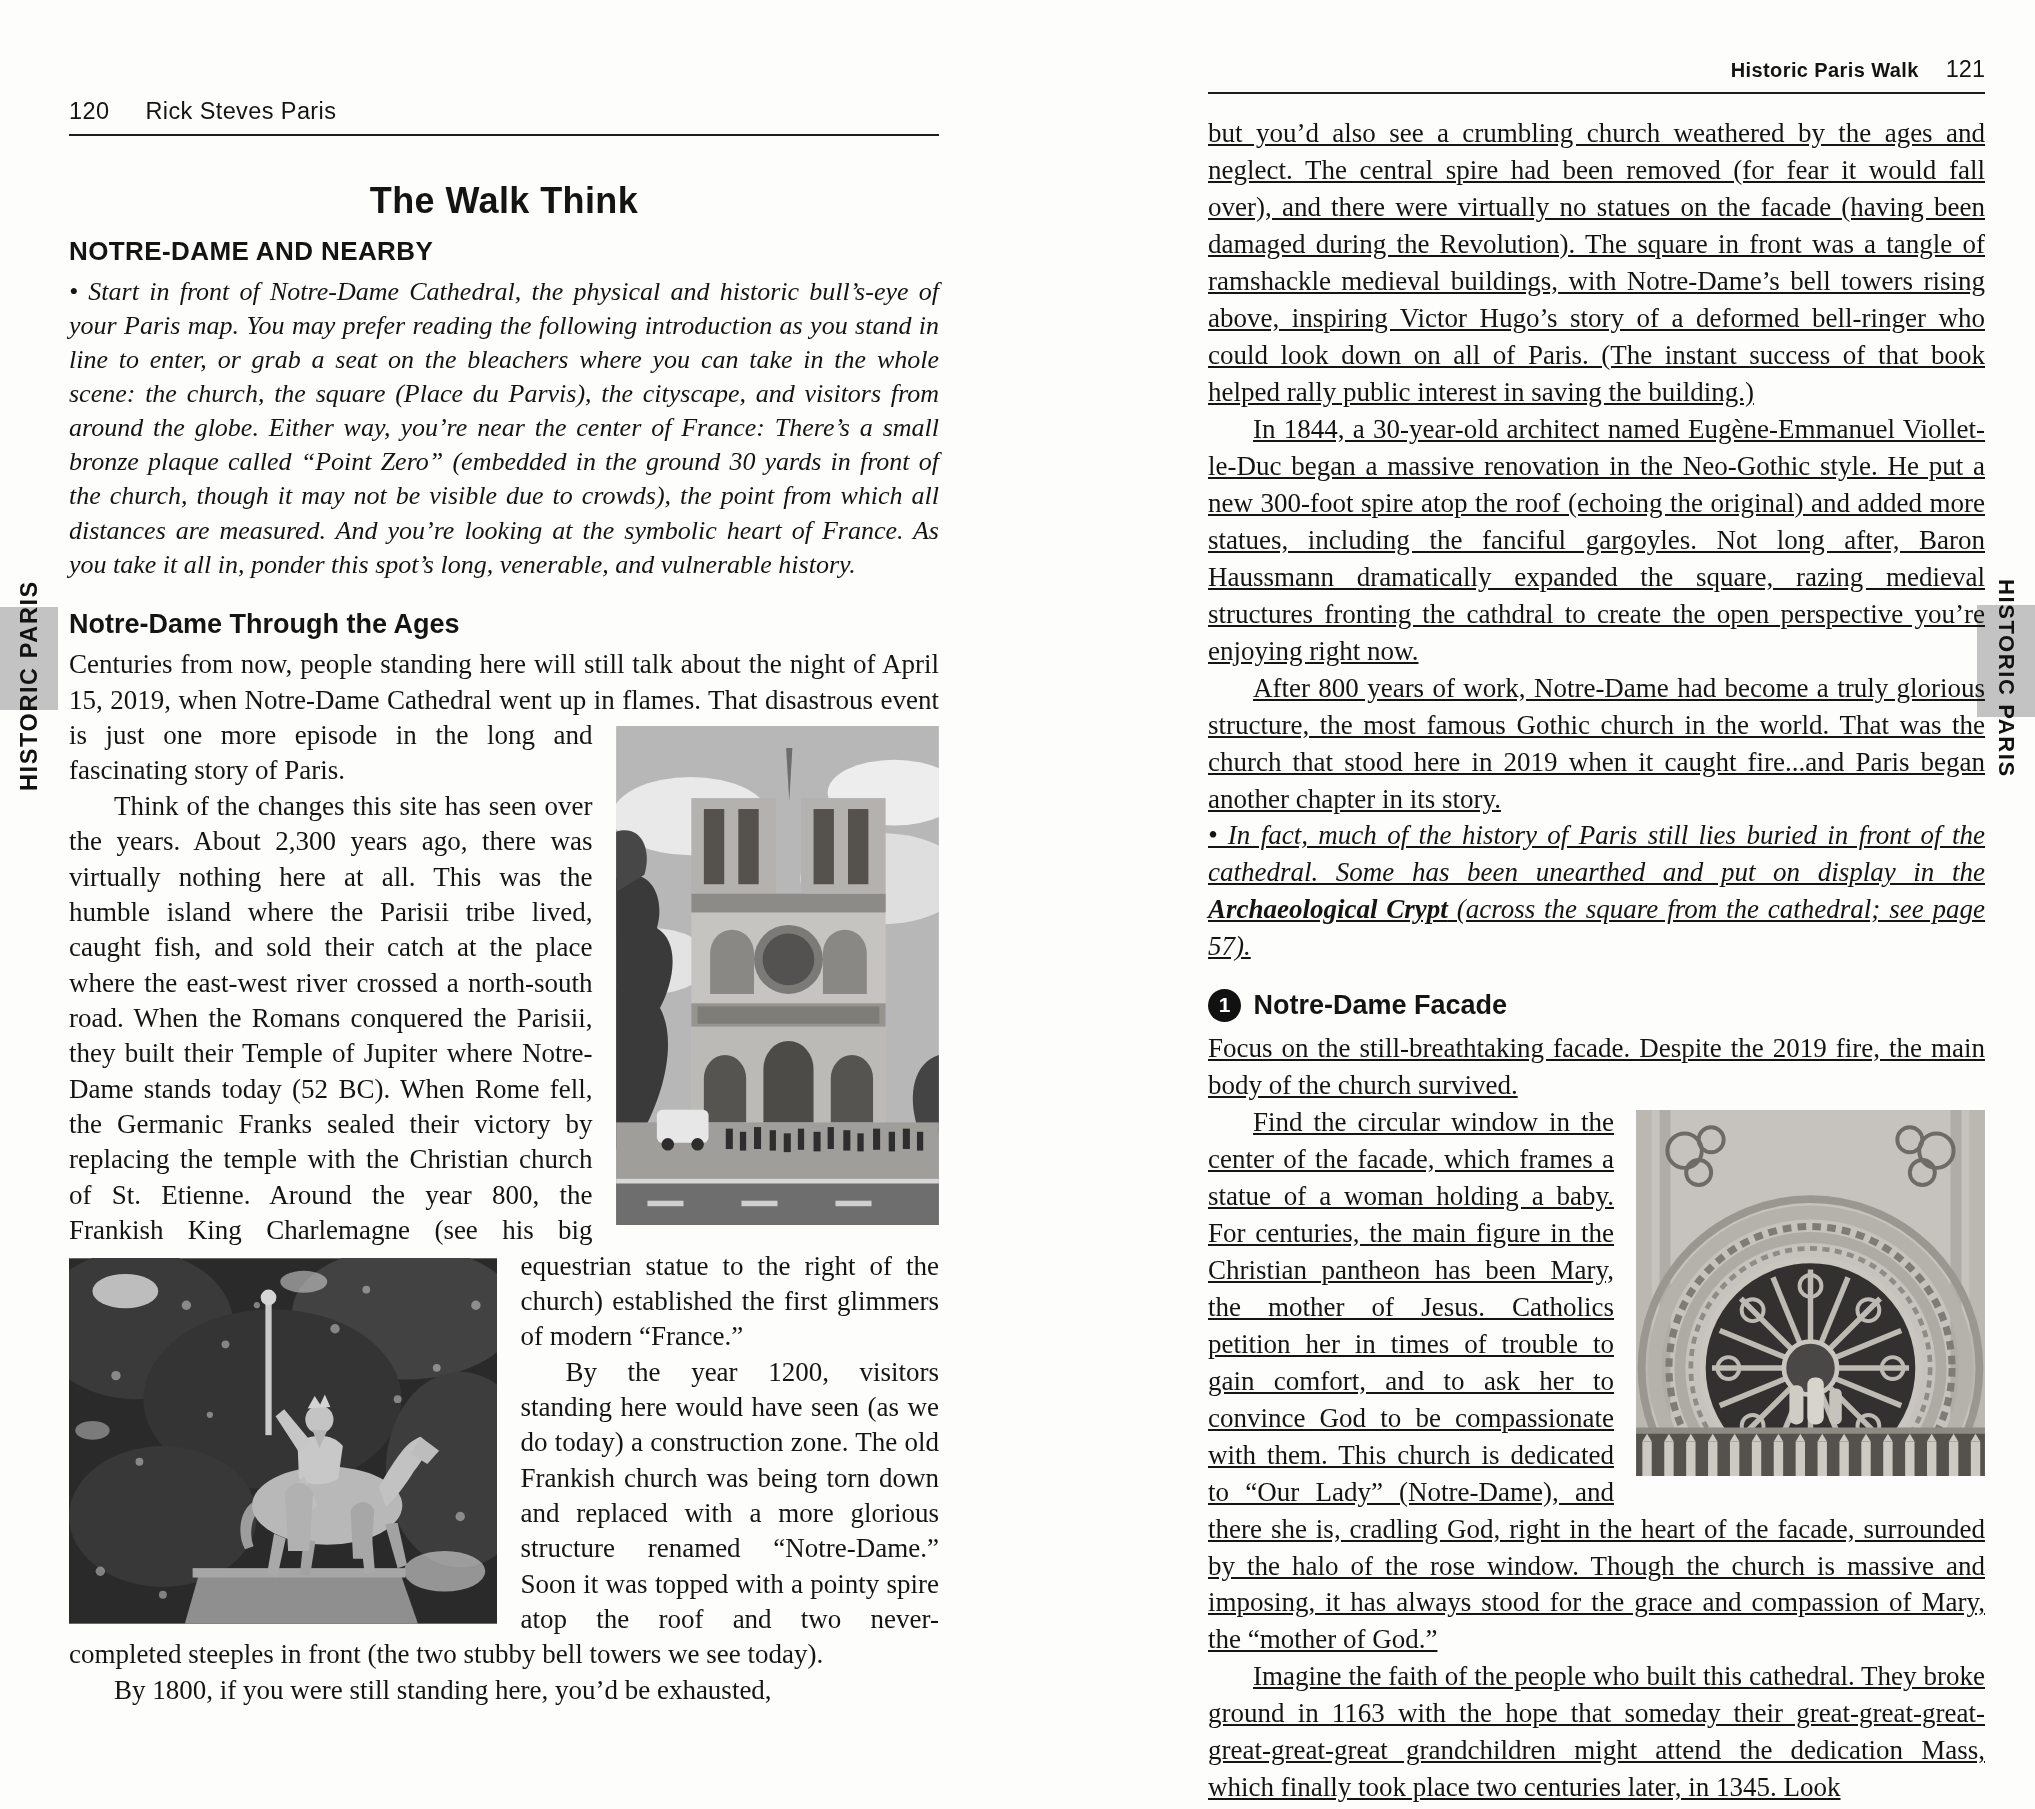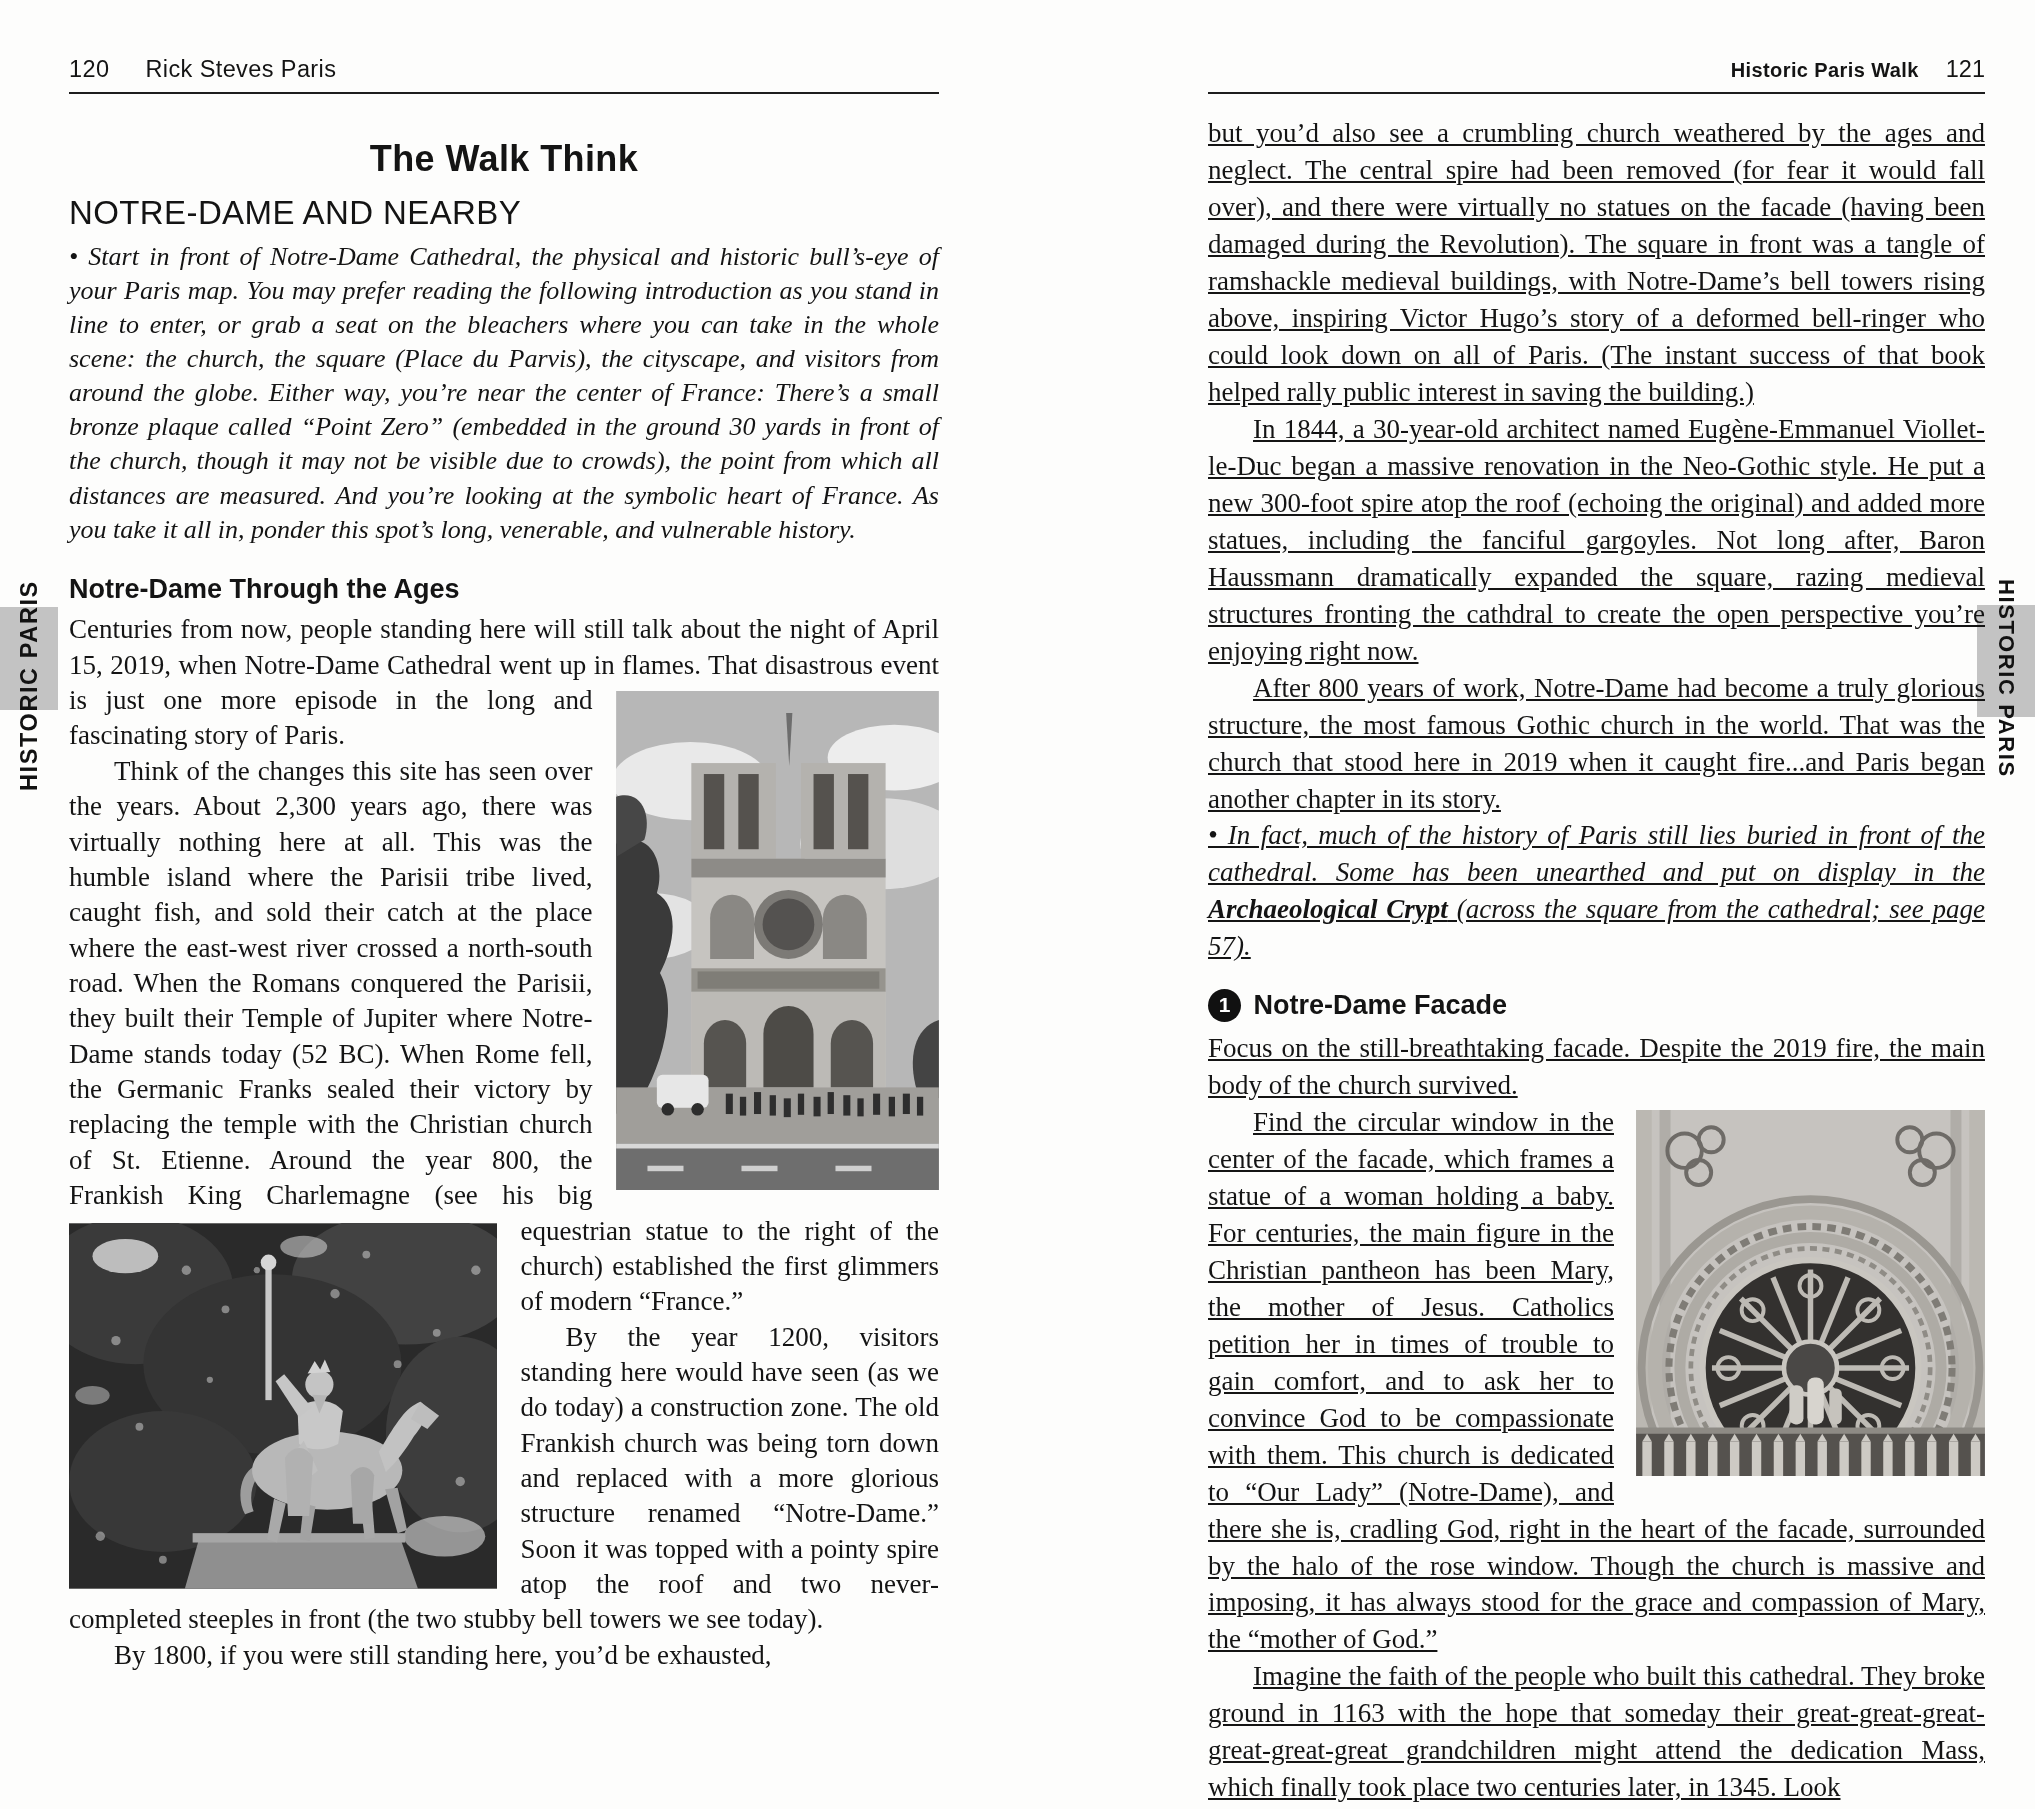--- a/index.html
+++ b/index.html
@@ -1,32 +1,32 @@
 <!DOCTYPE html>
 <html style="font-size:12.5px"><head>
 <meta charset="utf-8">
 <style>
   html,body{margin:0;padding:0;background:#ffffff;}
   .spread{position:relative;width:2035px;height:1809px;background:#fdfdfc;overflow:hidden;
           font-family:"Liberation Serif", serif;color:#141414;}
   
   .col{position:absolute;top:56px;}
-  .col-left{left:69px;width:870px;}
+  .col-left{left:69px;width:870px;margin-top:42px;}
   .col-right{left:1208px;width:777px;}
   
   .runner{font-family:"Liberation Sans", sans-serif;border-bottom:2.3px solid #1d1d1d;
           padding-bottom:9.4px;display:flex;align-items:baseline;}
   .runner-left{gap:36px;font-size:23.5px;letter-spacing:0.4px;}
   .runner-right{justify-content:flex-end;gap:27px;}
   .runner-title-bold{font-weight:bold;font-size:20px;letter-spacing:0.4px;}
   .runner-num{font-size:23.5px;}
   
   .walk-title{font-family:"Liberation Sans", sans-serif;font-weight:bold;font-size:36px;
               text-align:center;margin:44px 0 12.5px 0;letter-spacing:0.4px;}
-  .h-caps{font-family:"Liberation Sans", sans-serif;font-weight:normal;font-size:33px;
+  .h-caps{font-family:"Liberation Sans", sans-serif;font-weight:bold;font-size:26px;
           letter-spacing:0.4px;margin:14px 0 7.8px 0;}
   .h-sub{font-family:"Liberation Sans", sans-serif;font-weight:bold;font-size:27px;
          margin:27px 0 7.8px 0;}
   .h-facade{font-family:"Liberation Sans", sans-serif;font-weight:bold;font-size:27px;
             margin:23.5px 0 7.8px 0;display:flex;align-items:center;gap:12.5px;}
   .num-circle{width:33px;height:33px;border-radius:50%;background:#111;color:#fff;
               display:flex;align-items:center;justify-content:center;
               font:bold 21px "Liberation Sans", sans-serif;flex:0 0 auto;}
   
   .body-l{font-size:27px;line-height:1.31;text-align:justify;margin:0;}

